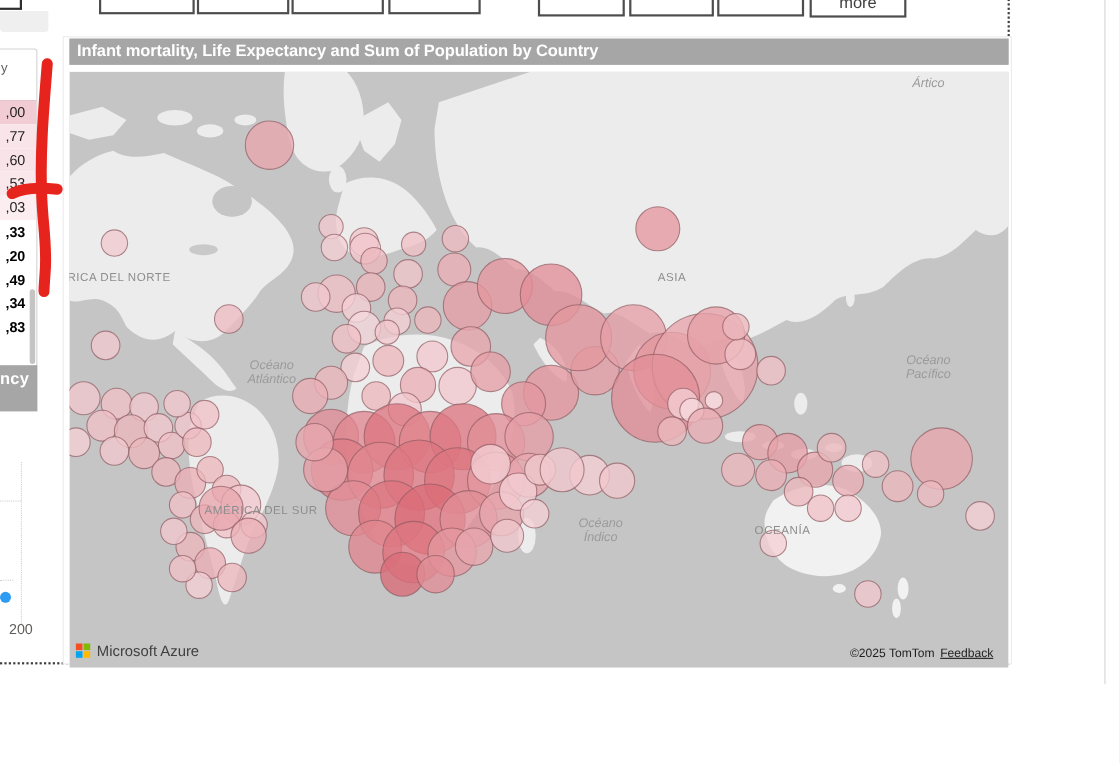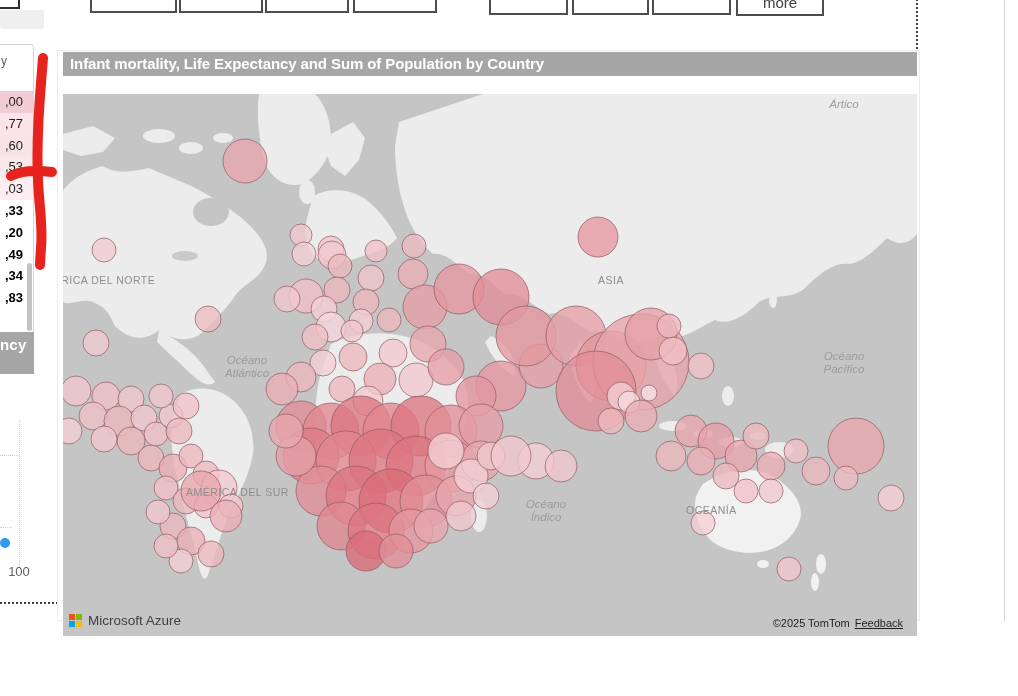--- a/index.html
+++ b/index.html
@@ -44,28 +44,27 @@
   
   .grid-v{left:19px;top:420px;width:0;height:147px;border-left:1px dotted #cfcfcf;}
   .grid-h1{left:0;top:455px;width:19px;height:0;border-top:1px dotted #cfcfcf;}
   .grid-h2{left:0;top:527px;width:12px;height:0;border-top:1px dotted #cfcfcf;}
   .scatter-dot{left:0;top:538px;width:10px;height:10px;border-radius:50%;}
   .axis-tick{left:3px;top:564px;width:32px;text-align:center;font-size:13px;color:#605e5c;}
   
   .map-card{
     left:57px;top:33px;width:863px;height:571px;background:#fff;box-sizing:border-box;
     border:1px solid #ececec;
-    margin-top:17px;
   }
   .map-title-bar{
     position:absolute;left:5px;top:1px;width:854px;height:24px;background:#a6a6a6;
     color:#ffffff;font-size:15px;font-weight:bold;letter-spacing:-0.1px;
     line-height:24px;padding-left:7px;box-sizing:border-box;white-space:nowrap;overflow:hidden;
   }
-  .map-viewport{position:absolute;left:5px;top:43px;width:854px;height:614px;overflow:hidden;}
+  .map-viewport{position:absolute;left:5px;top:31px;width:854px;height:614px;overflow:hidden;}
   svg text.ocean{fill:#9b9b9b;font-style:italic;font-size:11.5px;font-family:"Liberation Sans",sans-serif;}
   svg text.continent{fill:#8d8d8d;font-size:10.5px;letter-spacing:0.5px;font-family:"Liberation Sans",sans-serif;}
   
   .azure-logo{position:absolute;left:6px;top:519px;display:flex;align-items:center;gap:6px;}
   .ms-squares{display:grid;grid-template-columns:6px 6px;grid-template-rows:6px 6px;gap:1px;}
   .ms-squares span{display:block;width:6px;height:6px;}
   .azure-text{font-size:13.5px;color:#3f3f3f;}
   .map-attrib{
     position:absolute;right:14px;top:523px;font-size:11px;color:#1f1f1f;white-space:nowrap;
   }
@@ -107,21 +106,21 @@
     </div>
   <div class="table-scrollbar"></div>
 </div>
 
 <div class="abs chart-title-bar">ncy</div>
 
 <div class="abs grid-v"></div>
 <div class="abs grid-h1"></div>
 <div class="abs grid-h2"></div>
 <div class="abs scatter-dot" style="background: rgb(45, 155, 241);"></div>
-<div class="abs axis-tick">100</div>
+<div class="abs axis-tick">200</div>
 
 <div class="abs map-card">
   <div class="map-title-bar">Infant mortality, Life Expectancy and Sum of Population by Country</div>
   <div class="map-viewport">
     <svg width="854" height="542" viewBox="0 0 854 542" xmlns="http://www.w3.org/2000/svg">
       <rect x="0" y="0" width="854" height="542" fill="#c5c5c5"></rect>
       <g fill="#ececec">
 
         <path d="M0,40 L30,32 52,44 40,58 18,62 0,56 Z"></path>
 

